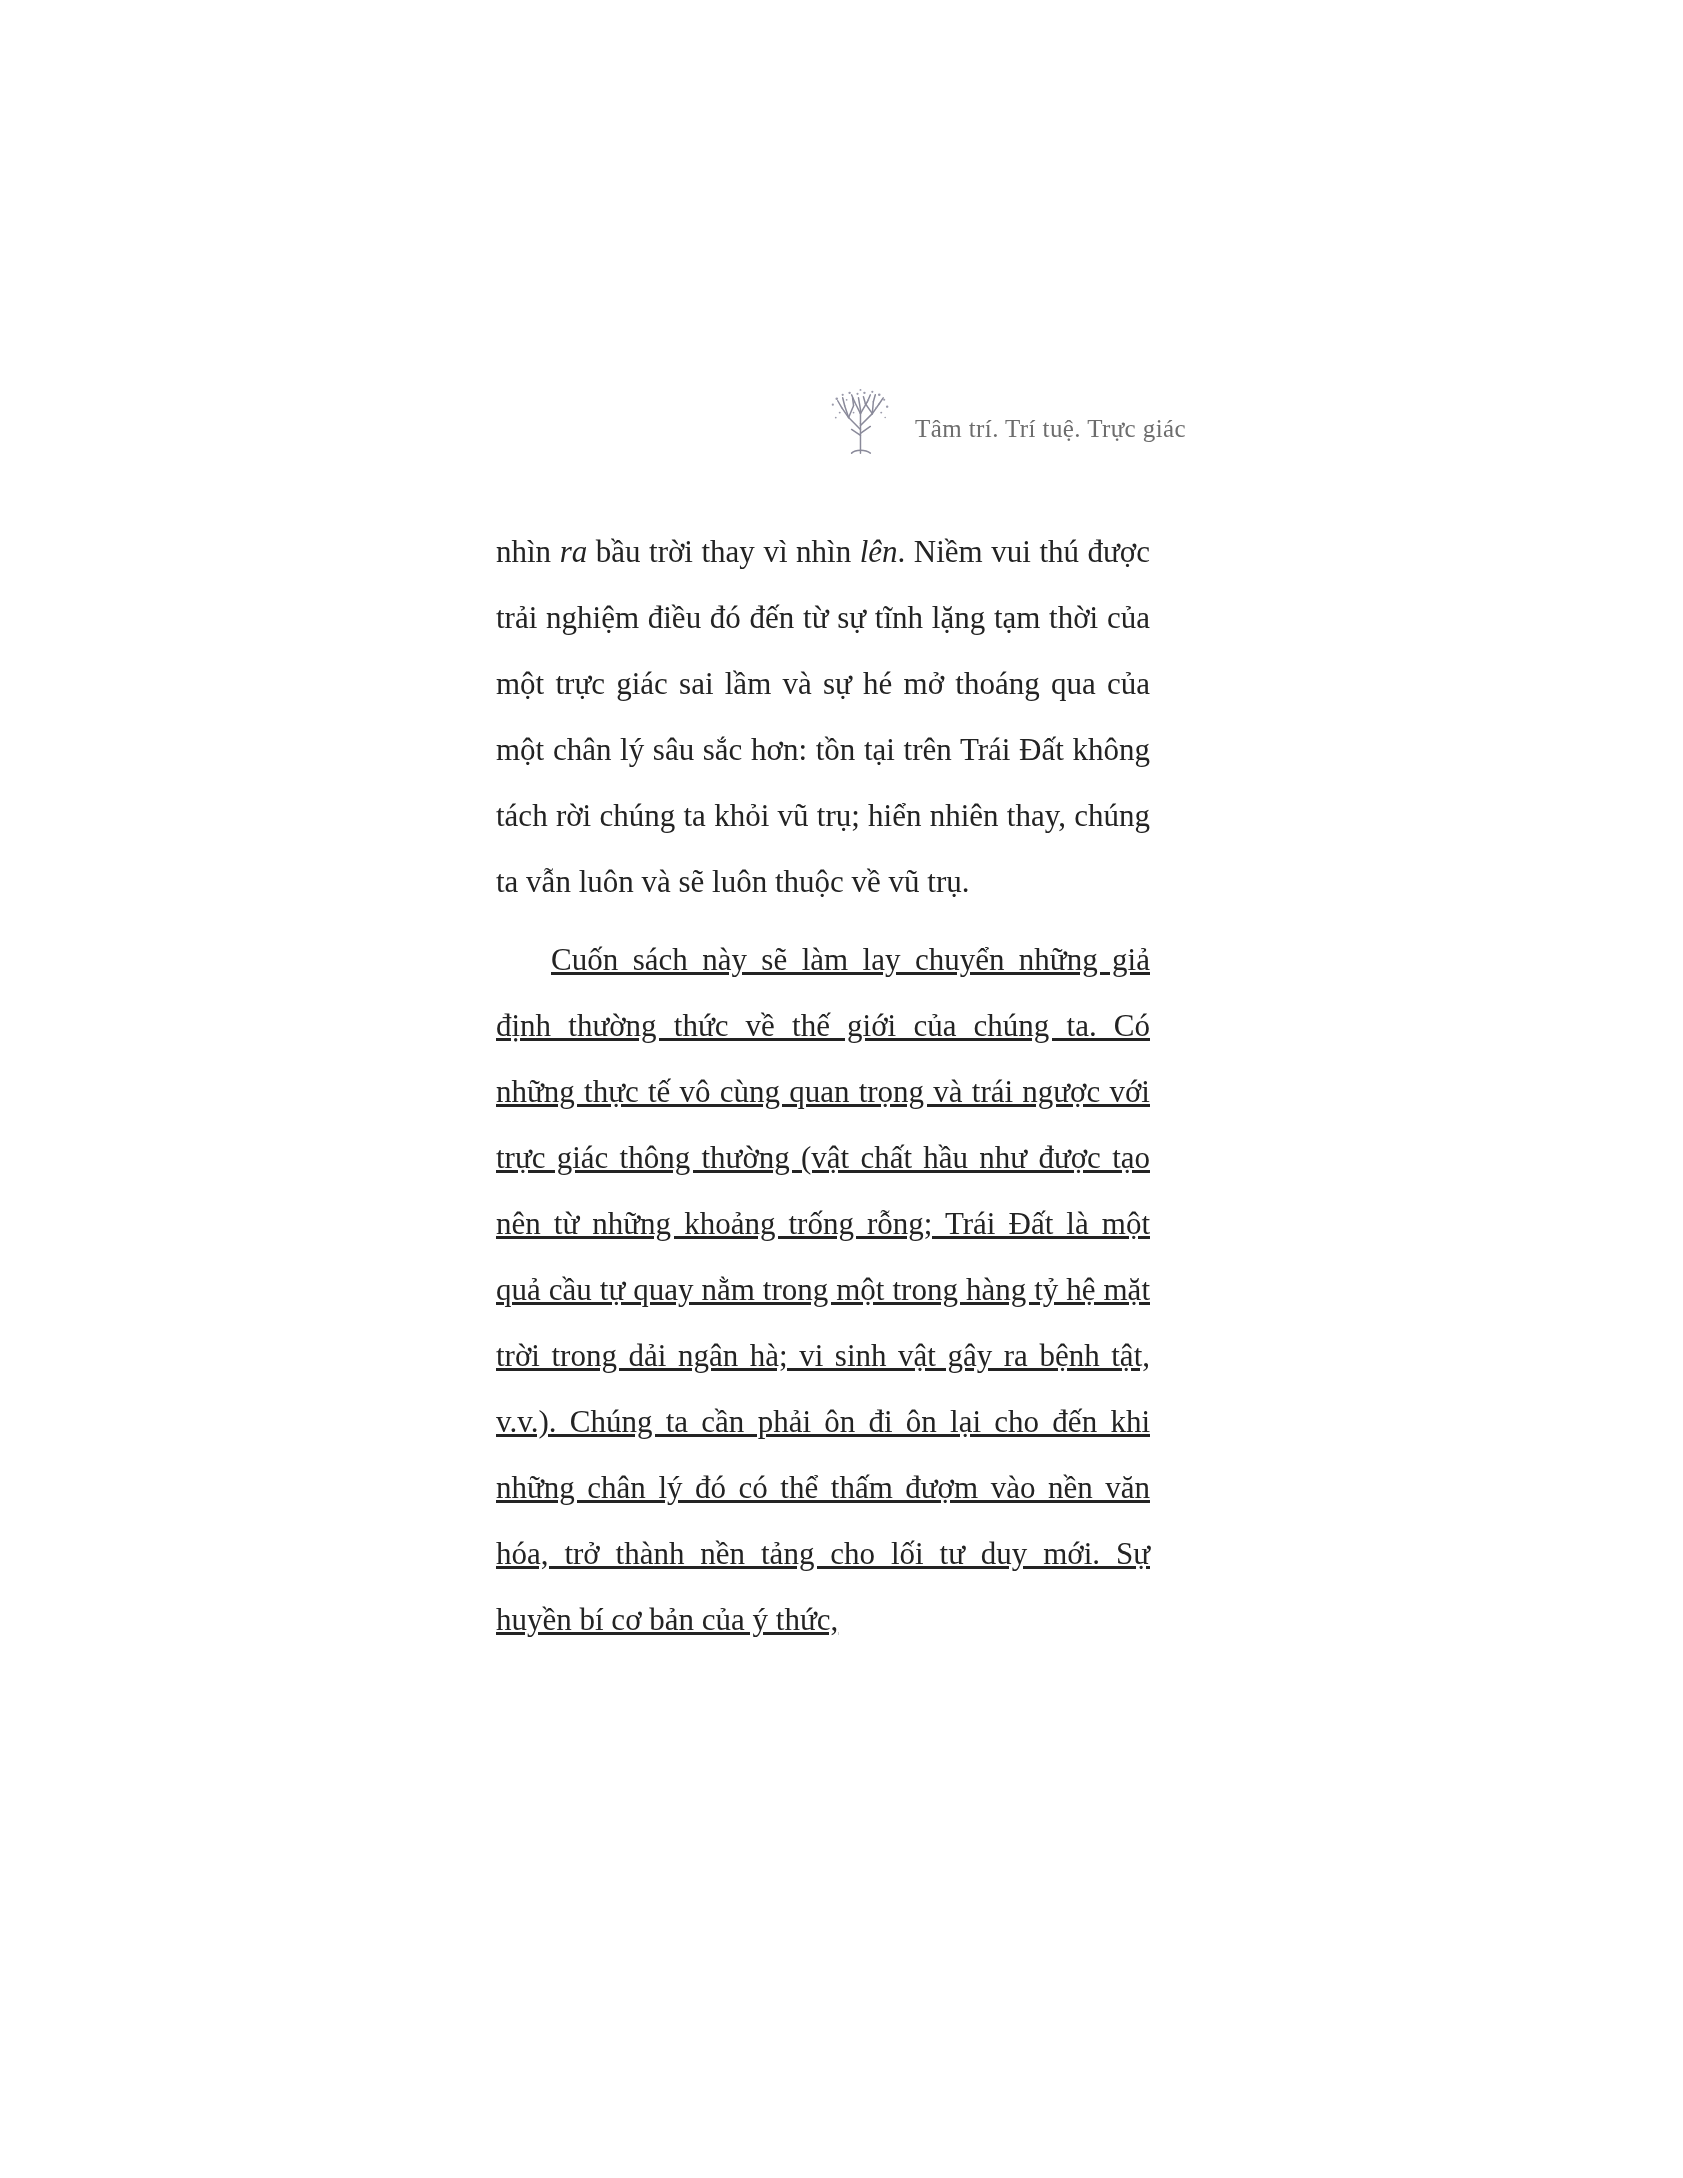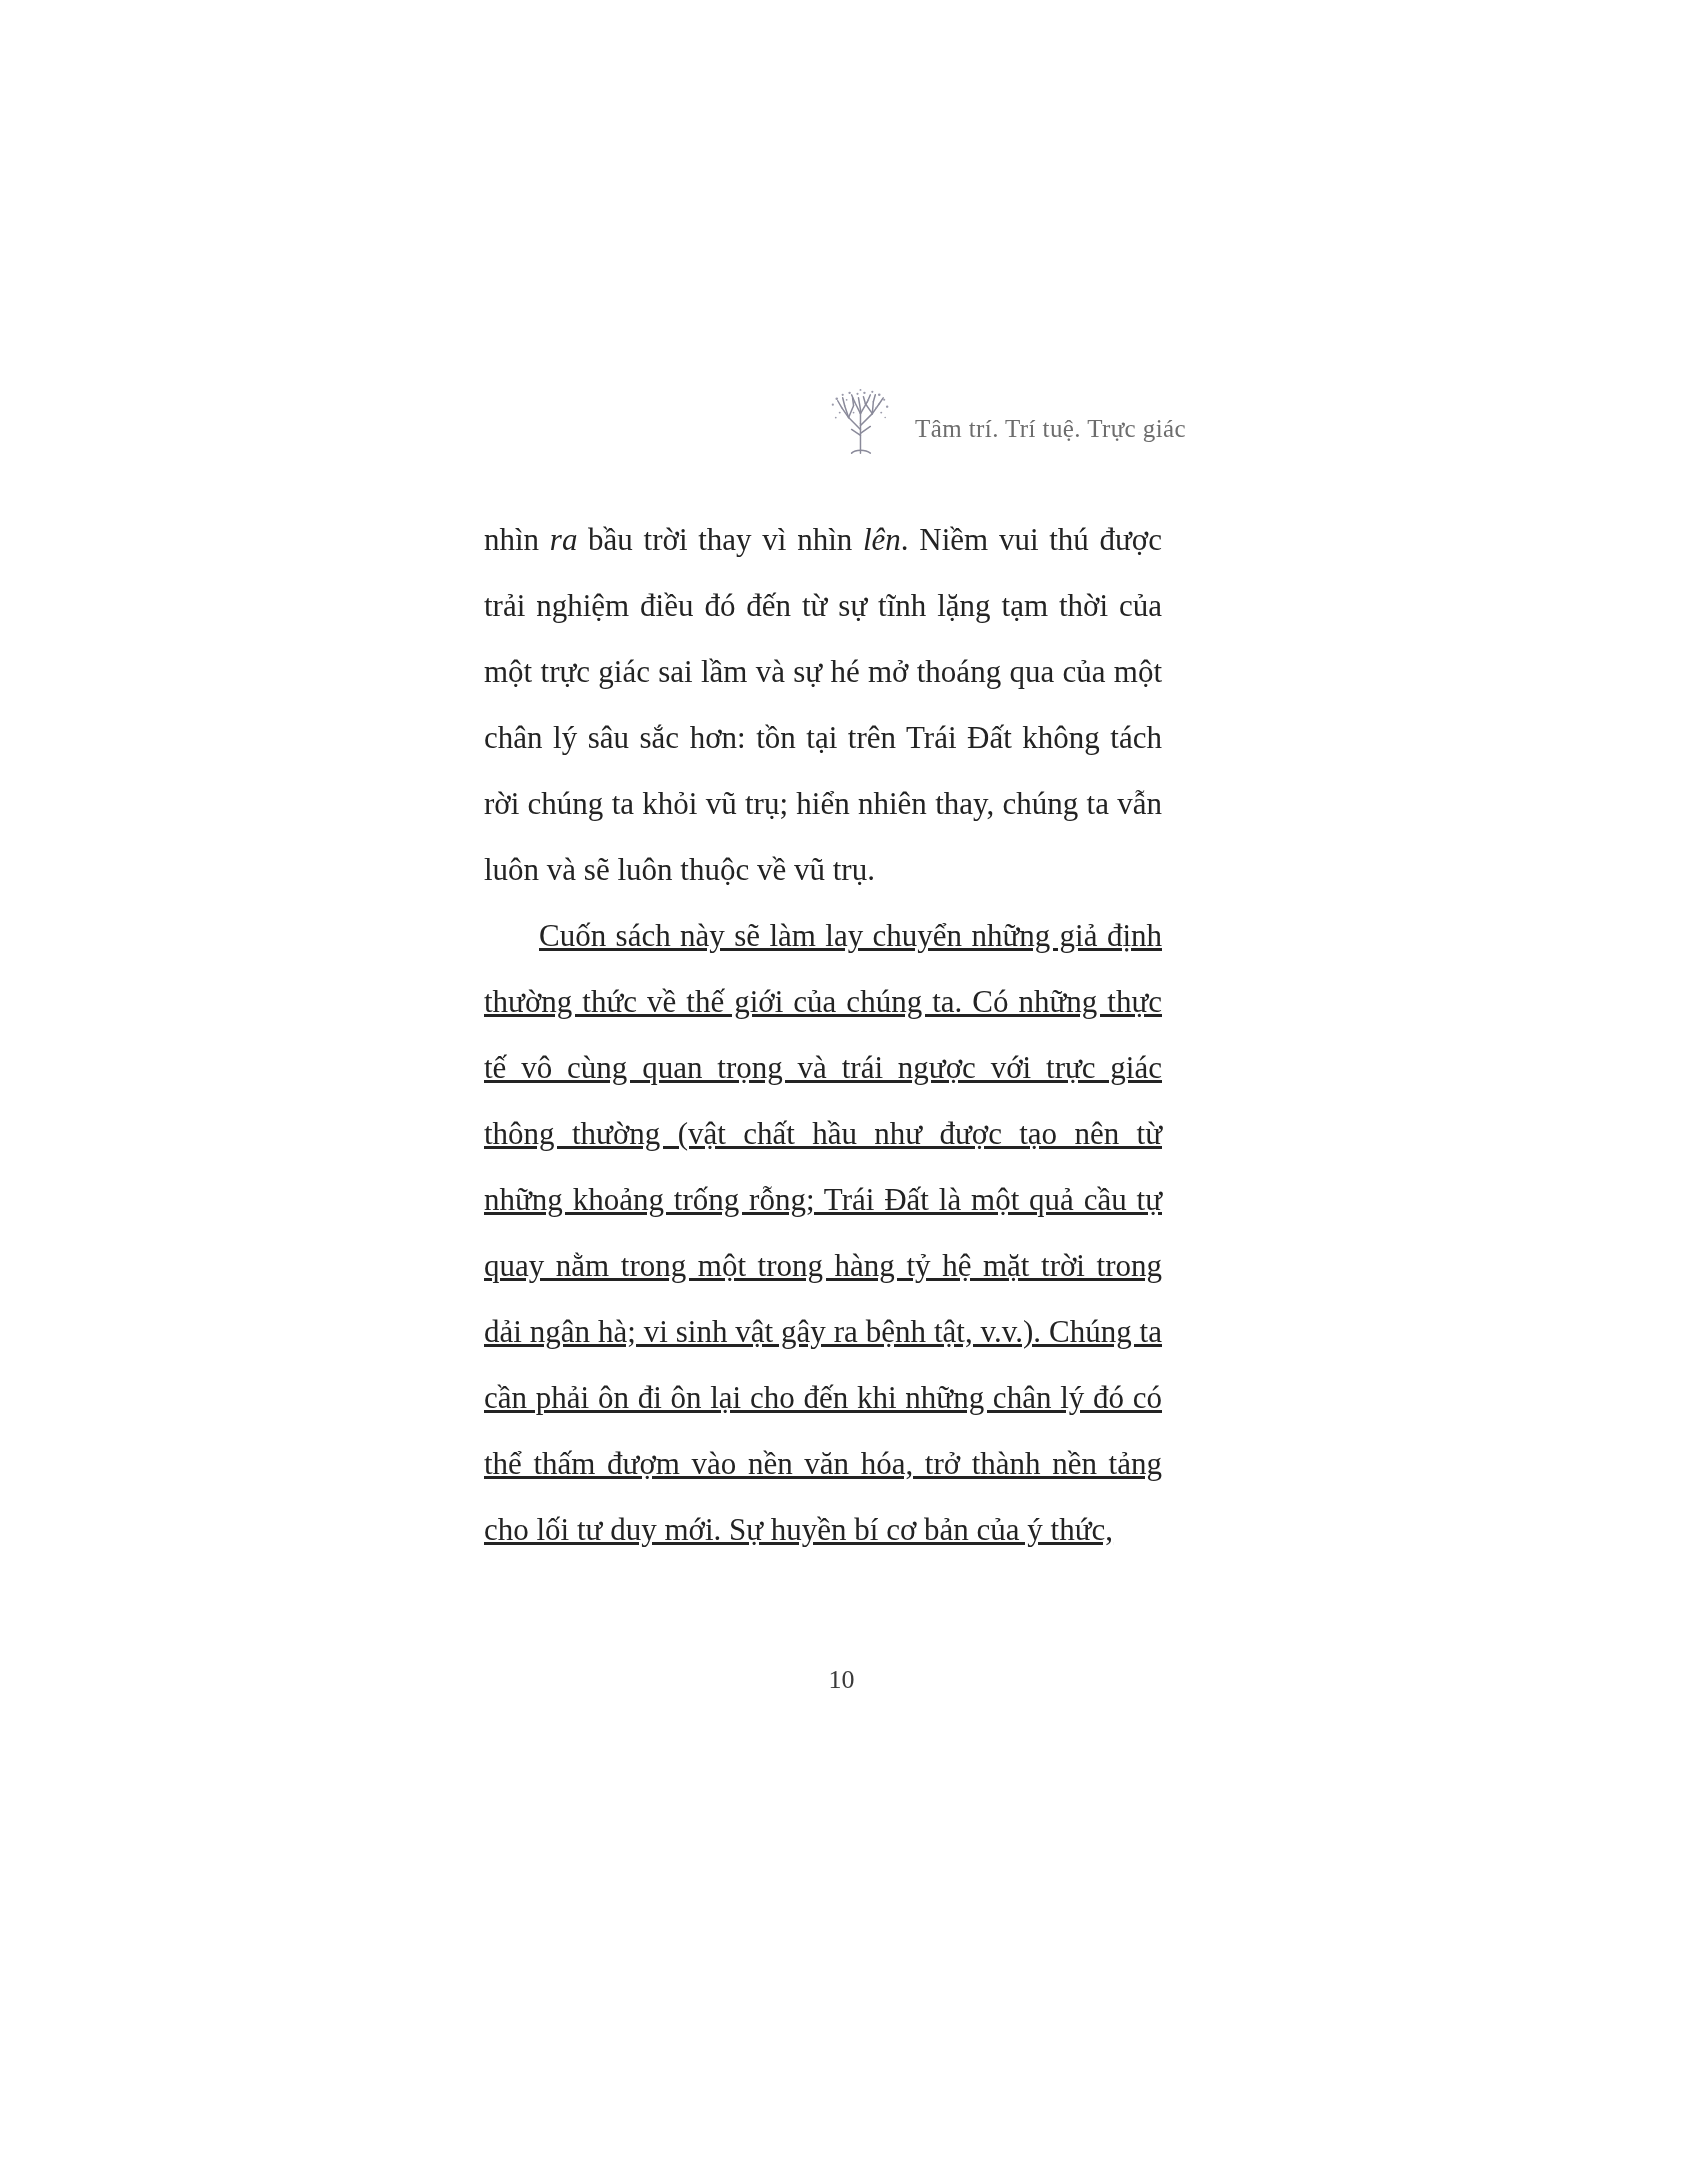--- a/index.html
+++ b/index.html
@@ -70,21 +70,21 @@
     width: 678px;
   }
 
   .para {
     font-family: "Liberation Serif", serif;
     font-size: 31px;
     line-height: 66px;
     text-align: justify;
     text-justify: inter-word;
     color: #232323;
-    margin: 0;
+    margin: 12px;
     hyphens: none;
   }
 
   .para + .para {
     margin-top: 0;
     text-decoration: underline;
   }
 
   .para.indent {
     text-indent: 55px;
@@ -164,16 +164,15 @@
       </svg>
     </span>
     <span class="head-title">Tâm trí. Trí tuệ. Trực giác</span>
   </div>
 
   <div class="textblock">
     <p class="para" id="para-1"><span>nhìn </span><em>ra</em><span> bầu trời thay vì nhìn </span><em>lên</em><span>. Niềm vui thú được trải nghiệm điều đó đến từ sự tĩnh lặng tạm thời của một trực giác sai lầm và sự hé mở thoáng qua của một chân lý sâu sắc hơn: tồn tại trên Trái Đất không tách rời chúng ta khỏi vũ trụ; hiển nhiên thay, chúng ta vẫn luôn và sẽ luôn thuộc về vũ trụ.</span></p>
     <p class="para indent" id="para-2"><span>Cuốn sách này sẽ làm lay chuyển những giả định thường thức về thế giới của chúng ta. Có những thực tế vô cùng quan trọng và trái ngược với trực giác thông thường (vật chất hầu như được tạo nên từ những khoảng trống rỗng; Trái Đất là một quả cầu tự quay nằm trong một trong hàng tỷ hệ mặt trời trong dải ngân hà; vi sinh vật gây ra bệnh tật, v.v.). Chúng ta cần phải ôn đi ôn lại cho đến khi những chân lý đó có thể thấm đượm vào nền văn hóa, trở thành nền tảng cho lối tư duy mới. Sự huyền bí cơ bản của ý thức,</span></p>
   </div>
 
-  <div class="folio">10</div>
 
 </div>
 
 
 </body></html>

